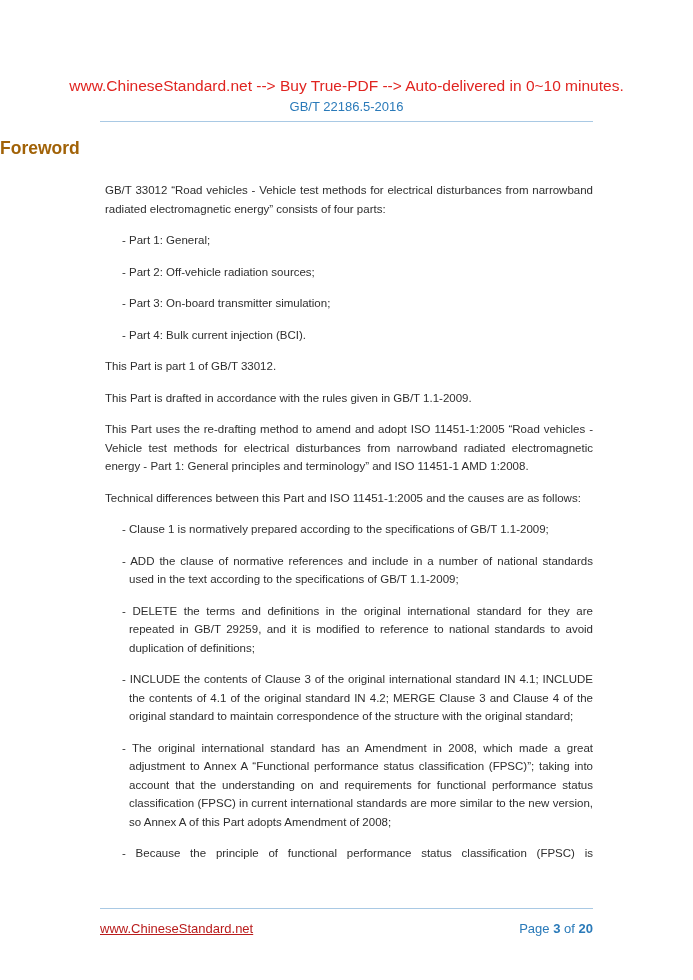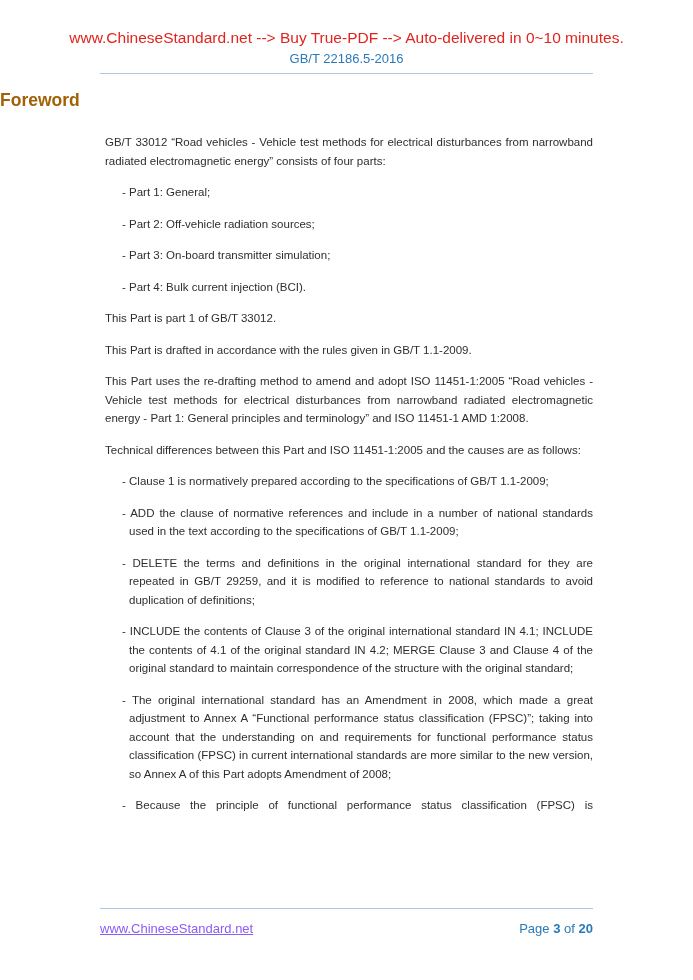--- a/index.html
+++ b/index.html
@@ -16,20 +16,21 @@
     background: #ffffff;
     overflow: hidden;
   }
   .banner {
     padding-top: 30px;
     text-align: center;
     color: #e02420;
     font-size: 15.5px;
     line-height: 16px;
     white-space: nowrap;
+    margin-top: 48px;
   }
   .std-code {
     margin-top: 6px;
     text-align: center;
     color: #2a7ab9;
     font-size: 13px;
     line-height: 14px;
   }
   .rule {
     margin-left: 100px;
@@ -67,21 +68,21 @@
     top: 921px; left: 100px;
     width: 493px;
     display: flex;
     justify-content: space-between;
     align-items: baseline;
     font-size: 13px;
     line-height: 16px;
     color: #2a7ab9;
   }
   .footer-link {
-    color: #8b5cf6;
+    color: #b91c1c;
     text-decoration: underline;
     cursor: pointer;
   }
   .page-indicator span { color: #2a7ab9; }
   .page-indicator .b { font-weight: bold; }
 </style>
 </head>
 <body>
 
 <div class="page">

